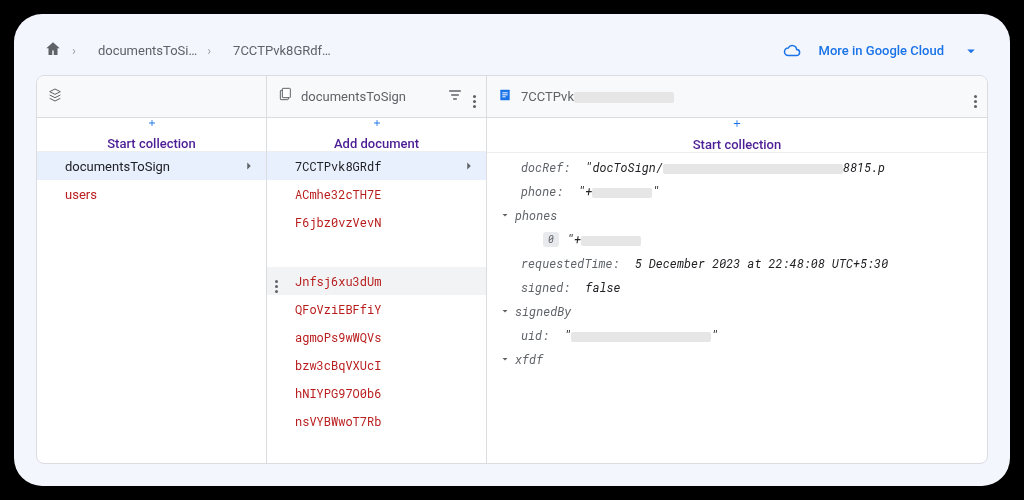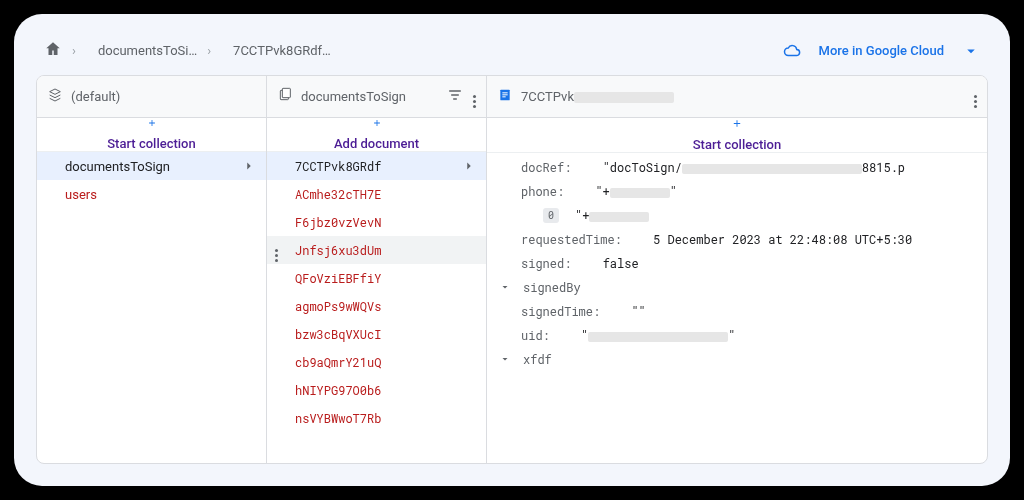--- a/index.html
+++ b/index.html
@@ -113,42 +113,43 @@
     color: #b91c1c;
     position: relative;
     cursor: pointer;
   }
   .list-item .kebab {
     position: absolute;
     left: 8px;
     display: none;
   }
   .list-item.hovered .kebab { display: block; }
-  .list-item.hovered { background: #f1f3f4; }
+  .list-item.hovered { background: #f1f3f4; margin-top: 31px; }
   .list-item.selected { background: #e8f0fe; color: #202124; }
   .list-item .chev-right {
     margin-left: auto;
     width: 14px; height: 14px;
     color: #5f6368;
   }
   .p-root .list-item { font-family: inherit; font-size: 13px; }
   
   .fields {
     flex: 1;
     overflow: auto;
     padding: 2px 8px 12px 8px;
     font-family: "Roboto Mono", Menlo, Consolas, monospace;
     font-size: 12px;
   }
   .frow {
     display: flex;
     align-items: center;
     min-height: 24px;
     padding: 1px 4px;
-    gap: 12px;
+    gap: 4px;
+    font-style: italic;
   }
   .frow .k { color: #5f6368; }
   .frow .v { color: #202124; }
   .frow .caret {
     width: 12px; height: 12px; flex: 0 0 12px;
     color: #5f6368;
   }
   .frow.indent-1 { padding-left: 26px; }
   .frow.indent-2 { padding-left: 48px; }
   .badge-idx {
@@ -201,21 +202,20 @@
 
     <div class="panels">
 
       <div class="panel p-root">
         <div class="panel-header">
           <span>
             <svg viewBox="0 0 24 24" fill="#5f6368">
                 <path d="M4 7l8-4 8 4-8 4-8-4zm0 5l8 4 8-4M4 17l8 4 8-4" stroke="#5f6368" stroke-width="1.5" fill="none"></path>
               </svg>
           </span>
-          <span class="title">(default)</span>
         </div>
         <div class="action-row">
           <svg viewBox="0 0 24 24" fill="#1a73e8">
               <path d="M11 5h2v6h6v2h-6v6h-2v-6H5v-2h6z"></path>
             </svg>
           <span>Start collection</span>
         </div>
         <div class="list" id="root-list">
             <div class="list-item selected">documentsToSign<svg class="chev-right" viewBox="0 0 24 24" fill="#5f6368">
                 <path d="M9 6l6 6-6 6z"></path>
@@ -278,23 +278,20 @@
             <div class="list-item">
               <span>QFoVziEBFfiY</span>
             </div>
             <div class="list-item">
               <span>agmoPs9wWQVs</span>
             </div>
             <div class="list-item">
               <span>bzw3cBqVXUcI</span>
             </div>
             <div class="list-item">
-              <span>cb9aQmrY21uQ</span>
-            </div>
-            <div class="list-item">
               <span>hNIYPG97O0b6</span>
             </div>
             <div class="list-item">
               <span>nsVYBWwoT7Rb</span>
             </div>
             <div class="list-item"></div>
           </div>
       </div>
 
       <div class="panel p-doc">
@@ -329,43 +326,45 @@
         <div style="border-top:1px solid #eceff1"></div>
         <div class="fields">
           <div class="frow indent-1">
             <span class="k">docRef:</span>&nbsp;
             <span class="v"><span>"docToSign/</span><span class="redact" style="width:180px;height:10px"></span><span>8815.p</span></span>
           </div>
           <div class="frow indent-1">
             <span class="k">phone:</span>&nbsp;
             <span class="v"><span>"+</span><span class="redact" style="width:60px;height:10px"></span><span>"</span></span>
           </div>
+          <div class="frow">
+            <svg class="caret" viewBox="0 0 24 24" fill="#5f6368">
+                <path d="M7 10l5 5 5-5z"></path>
+              </svg>
+            <span class="k">phones</span>
+          </div>
           <div class="frow indent-2">
             <span class="badge-idx">0</span>
             <span class="v"><span>"+</span><span class="redact" style="width:60px;height:10px"></span></span>
           </div>
           <div class="frow indent-1">
             <span class="k">requestedTime:</span>&nbsp;
             <span class="v">5 December 2023 at 22:48:08 UTC+5:30</span>
           </div>
           <div class="frow indent-1">
             <span class="k">signed:</span>&nbsp;
             <span class="v">false</span>
           </div>
           <div class="frow">
             <svg class="caret" viewBox="0 0 24 24" fill="#5f6368">
                 <path d="M7 10l5 5 5-5z"></path>
               </svg>
             <span class="k">signedBy</span>
           </div>
           <div class="frow indent-1">
-            <span class="k">signedTime:</span>&nbsp;
-            <span class="v">""</span>
-          </div>
-          <div class="frow indent-1">
             <span class="k">uid:</span>&nbsp;
             <span class="v"><span>"</span><span class="redact" style="width:140px;height:10px"></span><span>"</span></span>
           </div>
           <div class="frow">
             <svg class="caret" viewBox="0 0 24 24" fill="#5f6368">
                 <path d="M7 10l5 5 5-5z"></path>
               </svg>
             <span class="k">xfdf</span>
           </div>
         </div>

